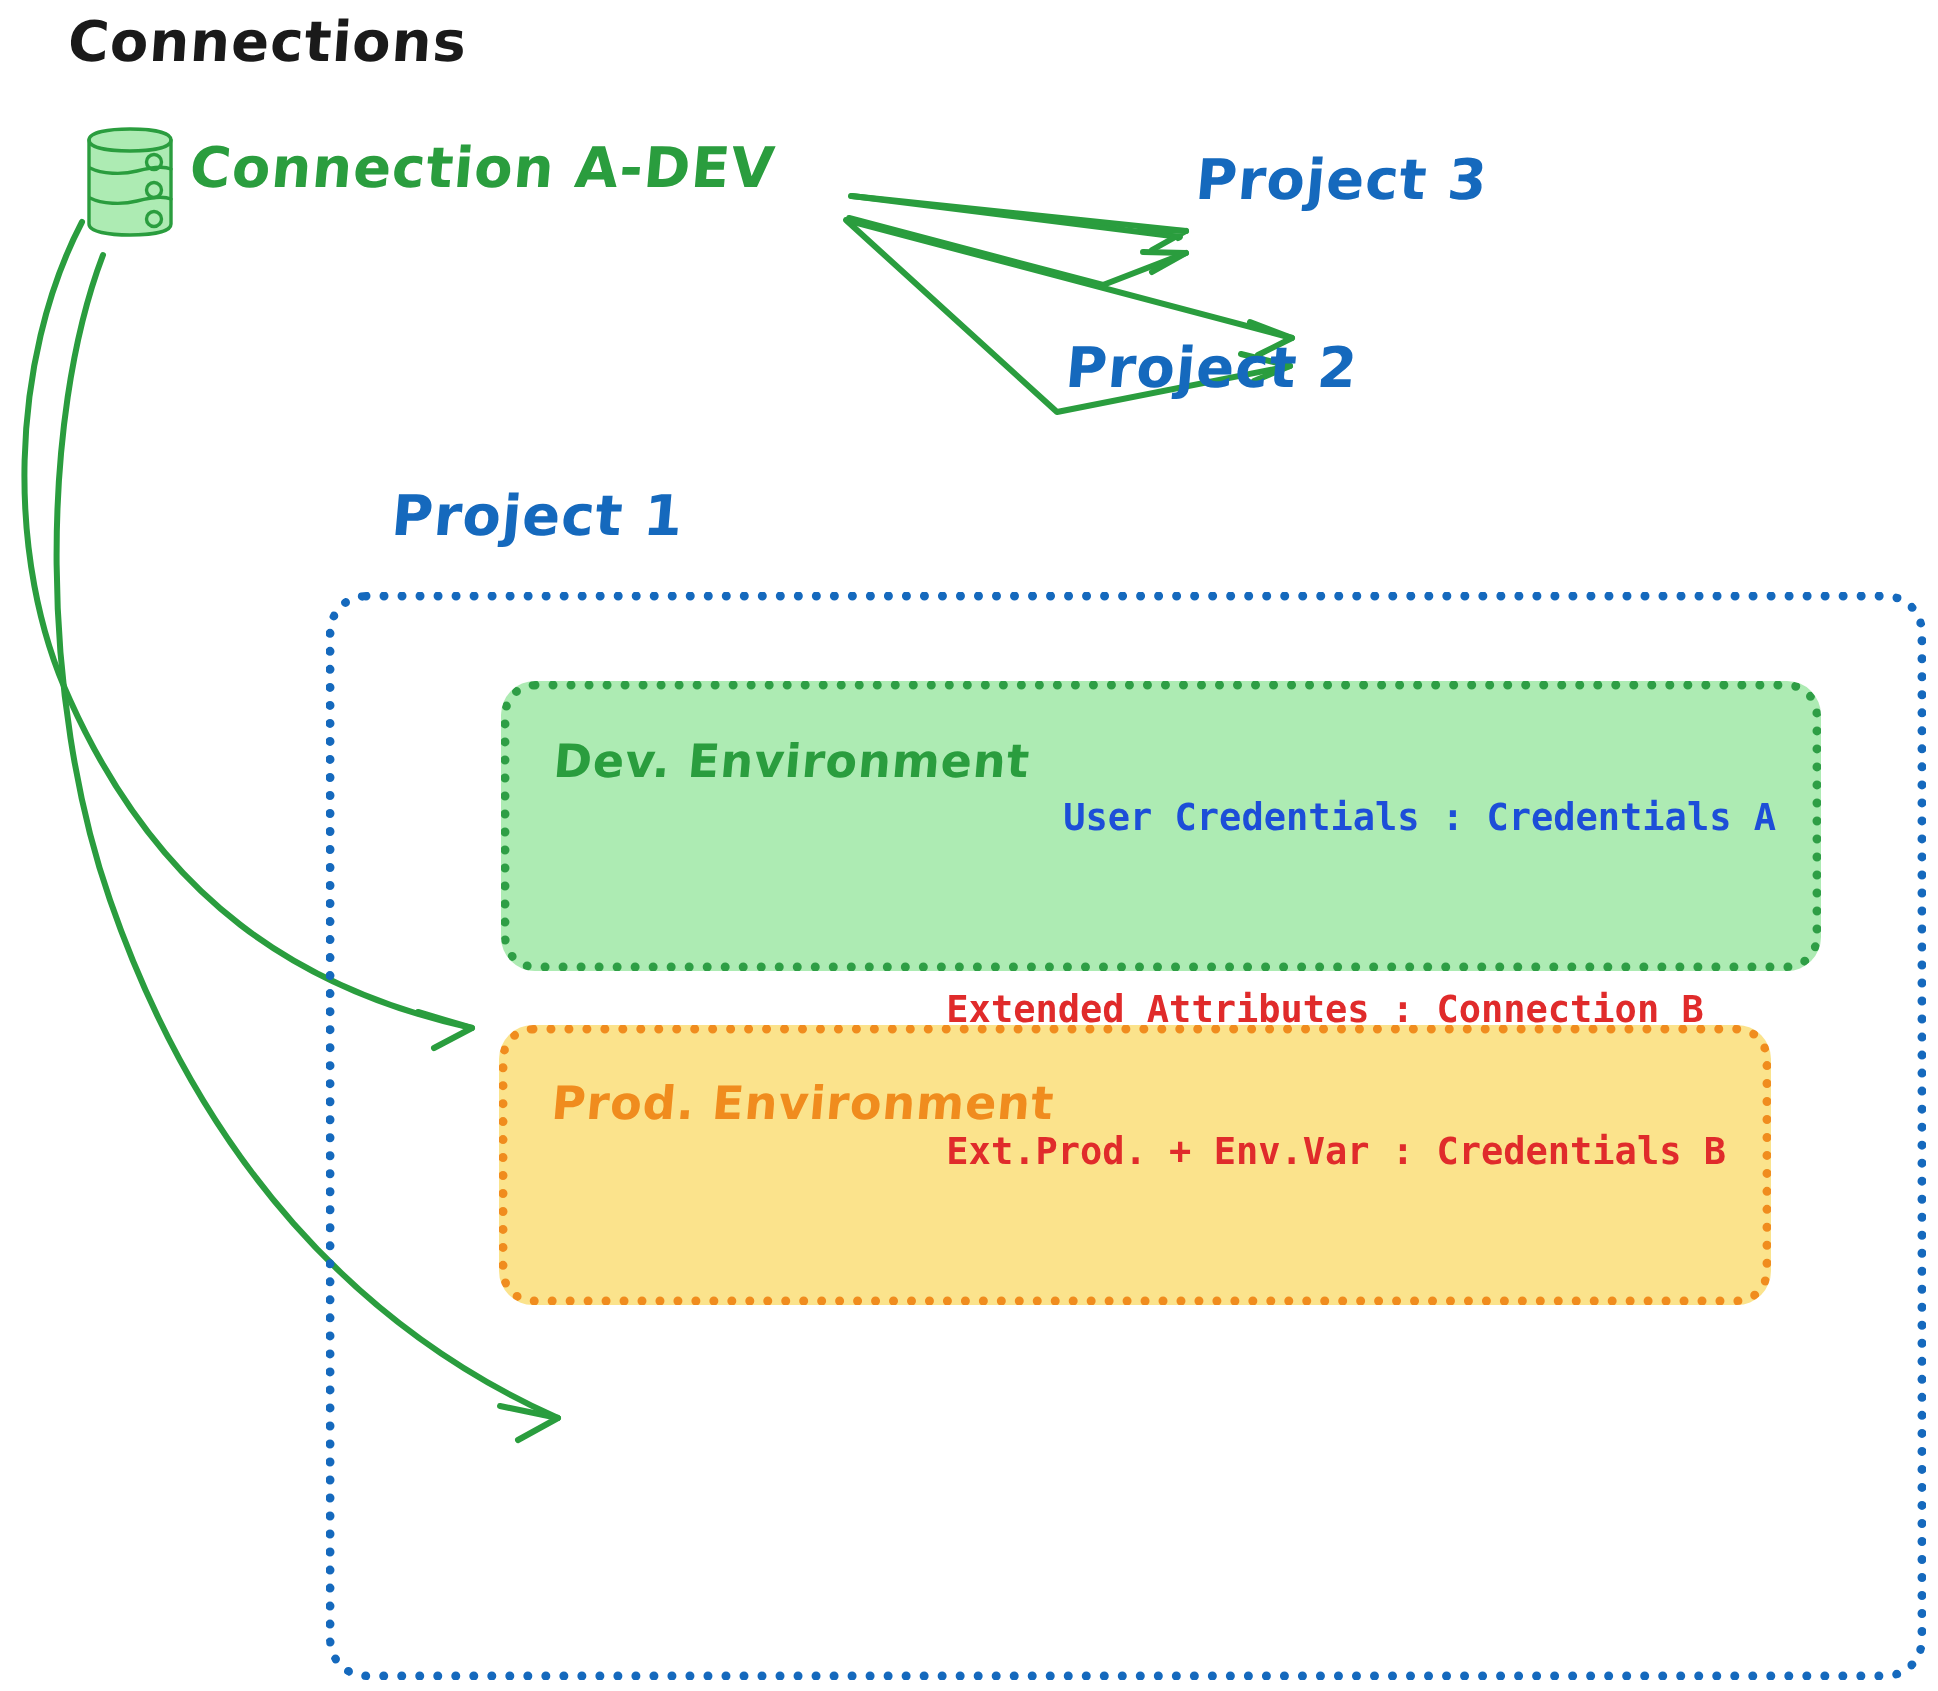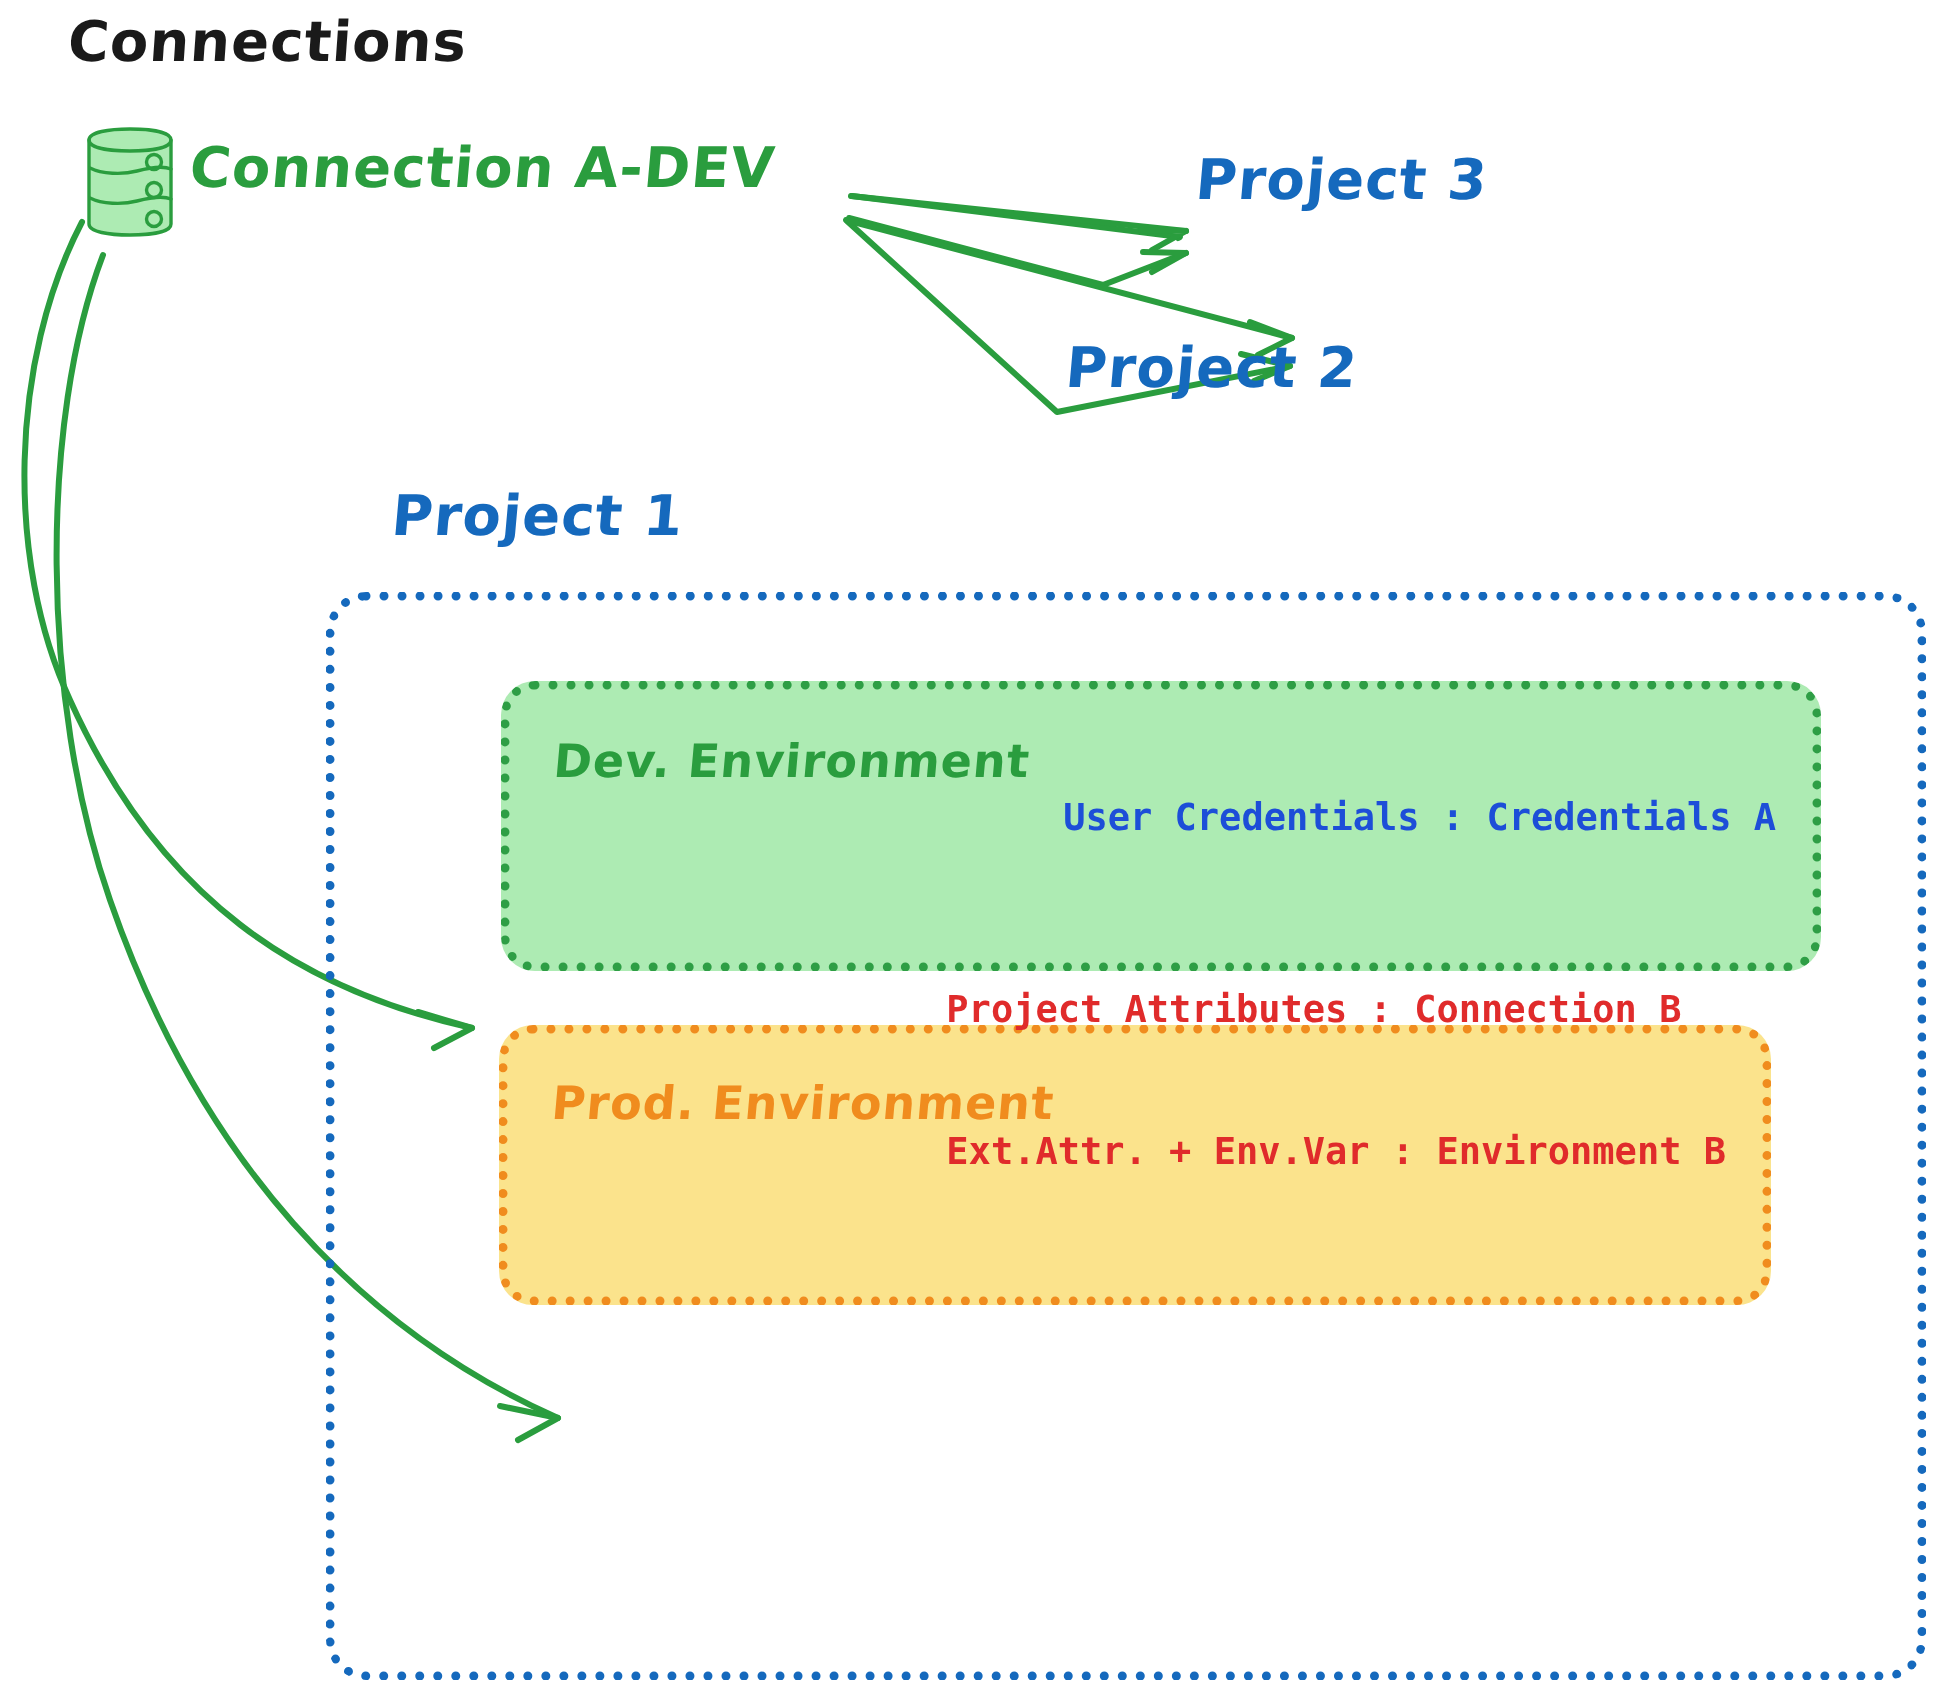--- a/index.html
+++ b/index.html
@@ -150,20 +150,20 @@
     <div id="dev-env-box" class="dotbox" style="left:166px;top:80px;">
       <div id="dev-env-title" class="env-title hand">Dev. Environment</div>
       <div id="dev-rows" class="env-rows mono">
         <div>User Credentials : Credentials A</div>
       </div>
     </div>
 
     <div id="prod-env-box" class="dotbox" style="left:164px;top:424px;">
       <div id="prod-env-title" class="env-title hand">Prod. Environment</div>
       <div id="prod-rows" class="env-rows mono">
-        <div>Project Attributes : Connection B</div>
-        <div>Ext.Attr. + Env.Var : Environment B</div>
+        <div>Extended Attributes : Connection B</div>
+        <div>Ext.Prod. + Env.Var : Credentials B</div>
       </div>
     </div>
 
   </div>
 
 </div>
 
 </body></html>

